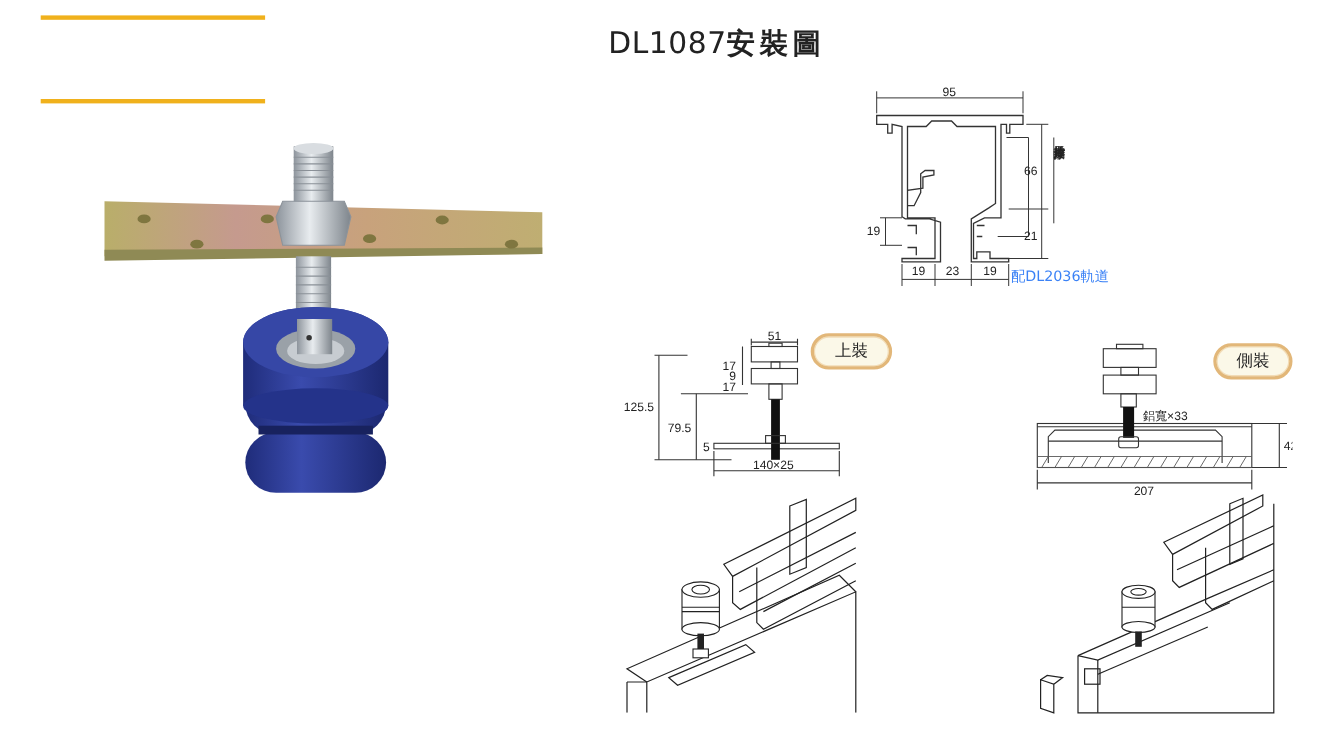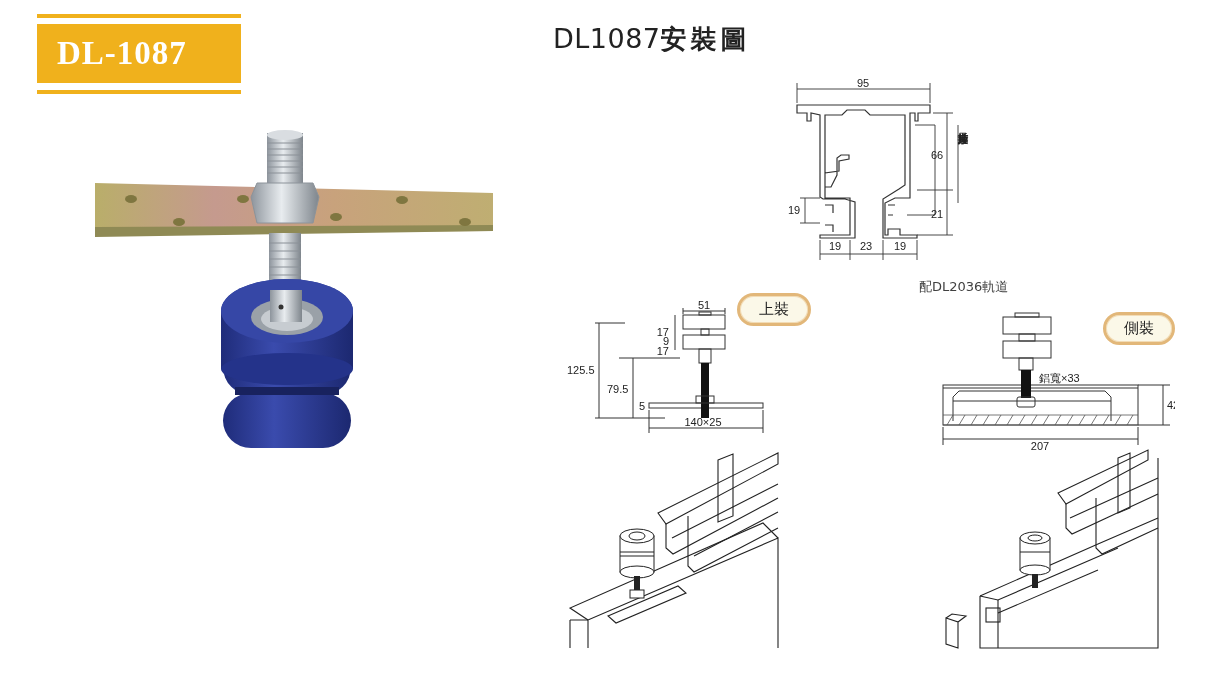--- a/index.html
+++ b/index.html
@@ -13,23 +13,20 @@
   .main-title .cjk{font-size:26px;font-weight:bold;letter-spacing:4px;}
   .dim{font-size:11px;fill:#222;font-family:"Liberation Sans",sans-serif;}
   .pill{position:absolute;border:3px solid #e2b779;border-radius:18px;background:#fbf8e8;display:flex;align-items:center;justify-content:center;font-family:"DejaVu Serif",serif;font-size:15px;color:#222;box-shadow:0 0 0 1px #f2dcb6 inset;}
   .vtext{writing-mode:vertical-rl;font-size:11px;color:#222;letter-spacing:0;line-height:12px;font-family:"DejaVu Sans",sans-serif;}
 </style>
 </head>
 <body>
 
 <div class="abs badge-wrap">
   <div class="badge-line" style="top:0"></div>
-  <div class="badge">
-    <span>DL-1087</span>
-  </div>
   <div class="badge-line" style="top:76px"></div>
 </div>
 
 <div class="abs main-title">
   <span>DL1087</span><span class="cjk">安裝圖</span>
 </div>
 
 <svg class="abs" style="left:85px;top:125px" width="420" height="335" viewBox="0 0 420 335">
   <defs>
     <linearGradient id="plateG" x1="0" y1="0" x2="1" y2="0">
@@ -132,21 +129,21 @@
   </g>
   <text x="88" y="12" class="dim" text-anchor="middle">95</text>
   <text x="162" y="84" class="dim" text-anchor="middle">66</text>
   <text x="162" y="143" class="dim" text-anchor="middle">21</text>
   <text x="19" y="139" class="dim" text-anchor="middle">19</text>
   <text x="60" y="175" class="dim" text-anchor="middle">19</text>
   <text x="91" y="175" class="dim" text-anchor="middle">23</text>
   <text x="125" y="175" class="dim" text-anchor="middle">19</text>
 </svg>
 <div class="abs vtext" style="left:956px;top:124px;height:100px">連接片吊片穿插處</div>
-<div class="abs" style="left:919px;top:242px;font-size:13px;color:#404040;font-family:'DejaVu Sans',sans-serif;margin-top:36px;">配DL2036軌道</div>
+<div class="abs" style="left:919px;top:242px;font-size:13px;color:#3b82f6;font-family:'DejaVu Sans',sans-serif;">配DL2036軌道</div>
 
 <svg class="abs" style="left:565px;top:298px" width="240" height="140" viewBox="0 0 240 140">
   <g fill="none" stroke="#333" stroke-width="1">
     <rect x="118" y="17" width="42" height="14"></rect>
       <rect x="134" y="14" width="12" height="3"></rect>
     <rect x="136" y="31" width="8" height="6"></rect>
     <rect x="118" y="37" width="42" height="14"></rect>
     <rect x="134" y="51" width="12" height="14"></rect>
     <rect x="84" y="105" width="114" height="5"></rect>
     <line x1="30" y1="25" x2="60" y2="25"></line>
@@ -166,21 +163,21 @@
   <rect x="131" y="98" width="18" height="7" fill="none" stroke="#333"></rect>
   <text x="139" y="11" class="dim" text-anchor="middle">51</text>
   <text x="104" y="38" class="dim" text-anchor="end">17</text>
   <text x="104" y="47" class="dim" text-anchor="end">9</text>
   <text x="104" y="57" class="dim" text-anchor="end">17</text>
   <text x="2" y="76" class="dim">125.5</text>
   <text x="42" y="95" class="dim">79.5</text>
   <text x="74" y="112" class="dim">5</text>
   <text x="138" y="128" class="dim" text-anchor="middle">140×25</text>
 </svg>
-<div class="pill" style="left:737px;top:293px;width:68px;height:27px">上裝</div>
+<div class="pill" style="left:737px;top:303px;width:68px;height:27px">上裝</div>
 
 <svg class="abs" style="left:935px;top:305px" width="240" height="145" viewBox="0 0 240 145">
   <g fill="none" stroke="#333" stroke-width="1">
     <rect x="68" y="12" width="48" height="17"></rect>
       <rect x="80" y="8" width="24" height="4"></rect>
     <rect x="84" y="29" width="16" height="7"></rect>
     <rect x="68" y="36" width="48" height="17"></rect>
     <rect x="84" y="53" width="14" height="12"></rect>
     <rect x="8" y="80" width="195" height="40"></rect>
     <line x1="8" y1="83" x2="203" y2="83"></line>

